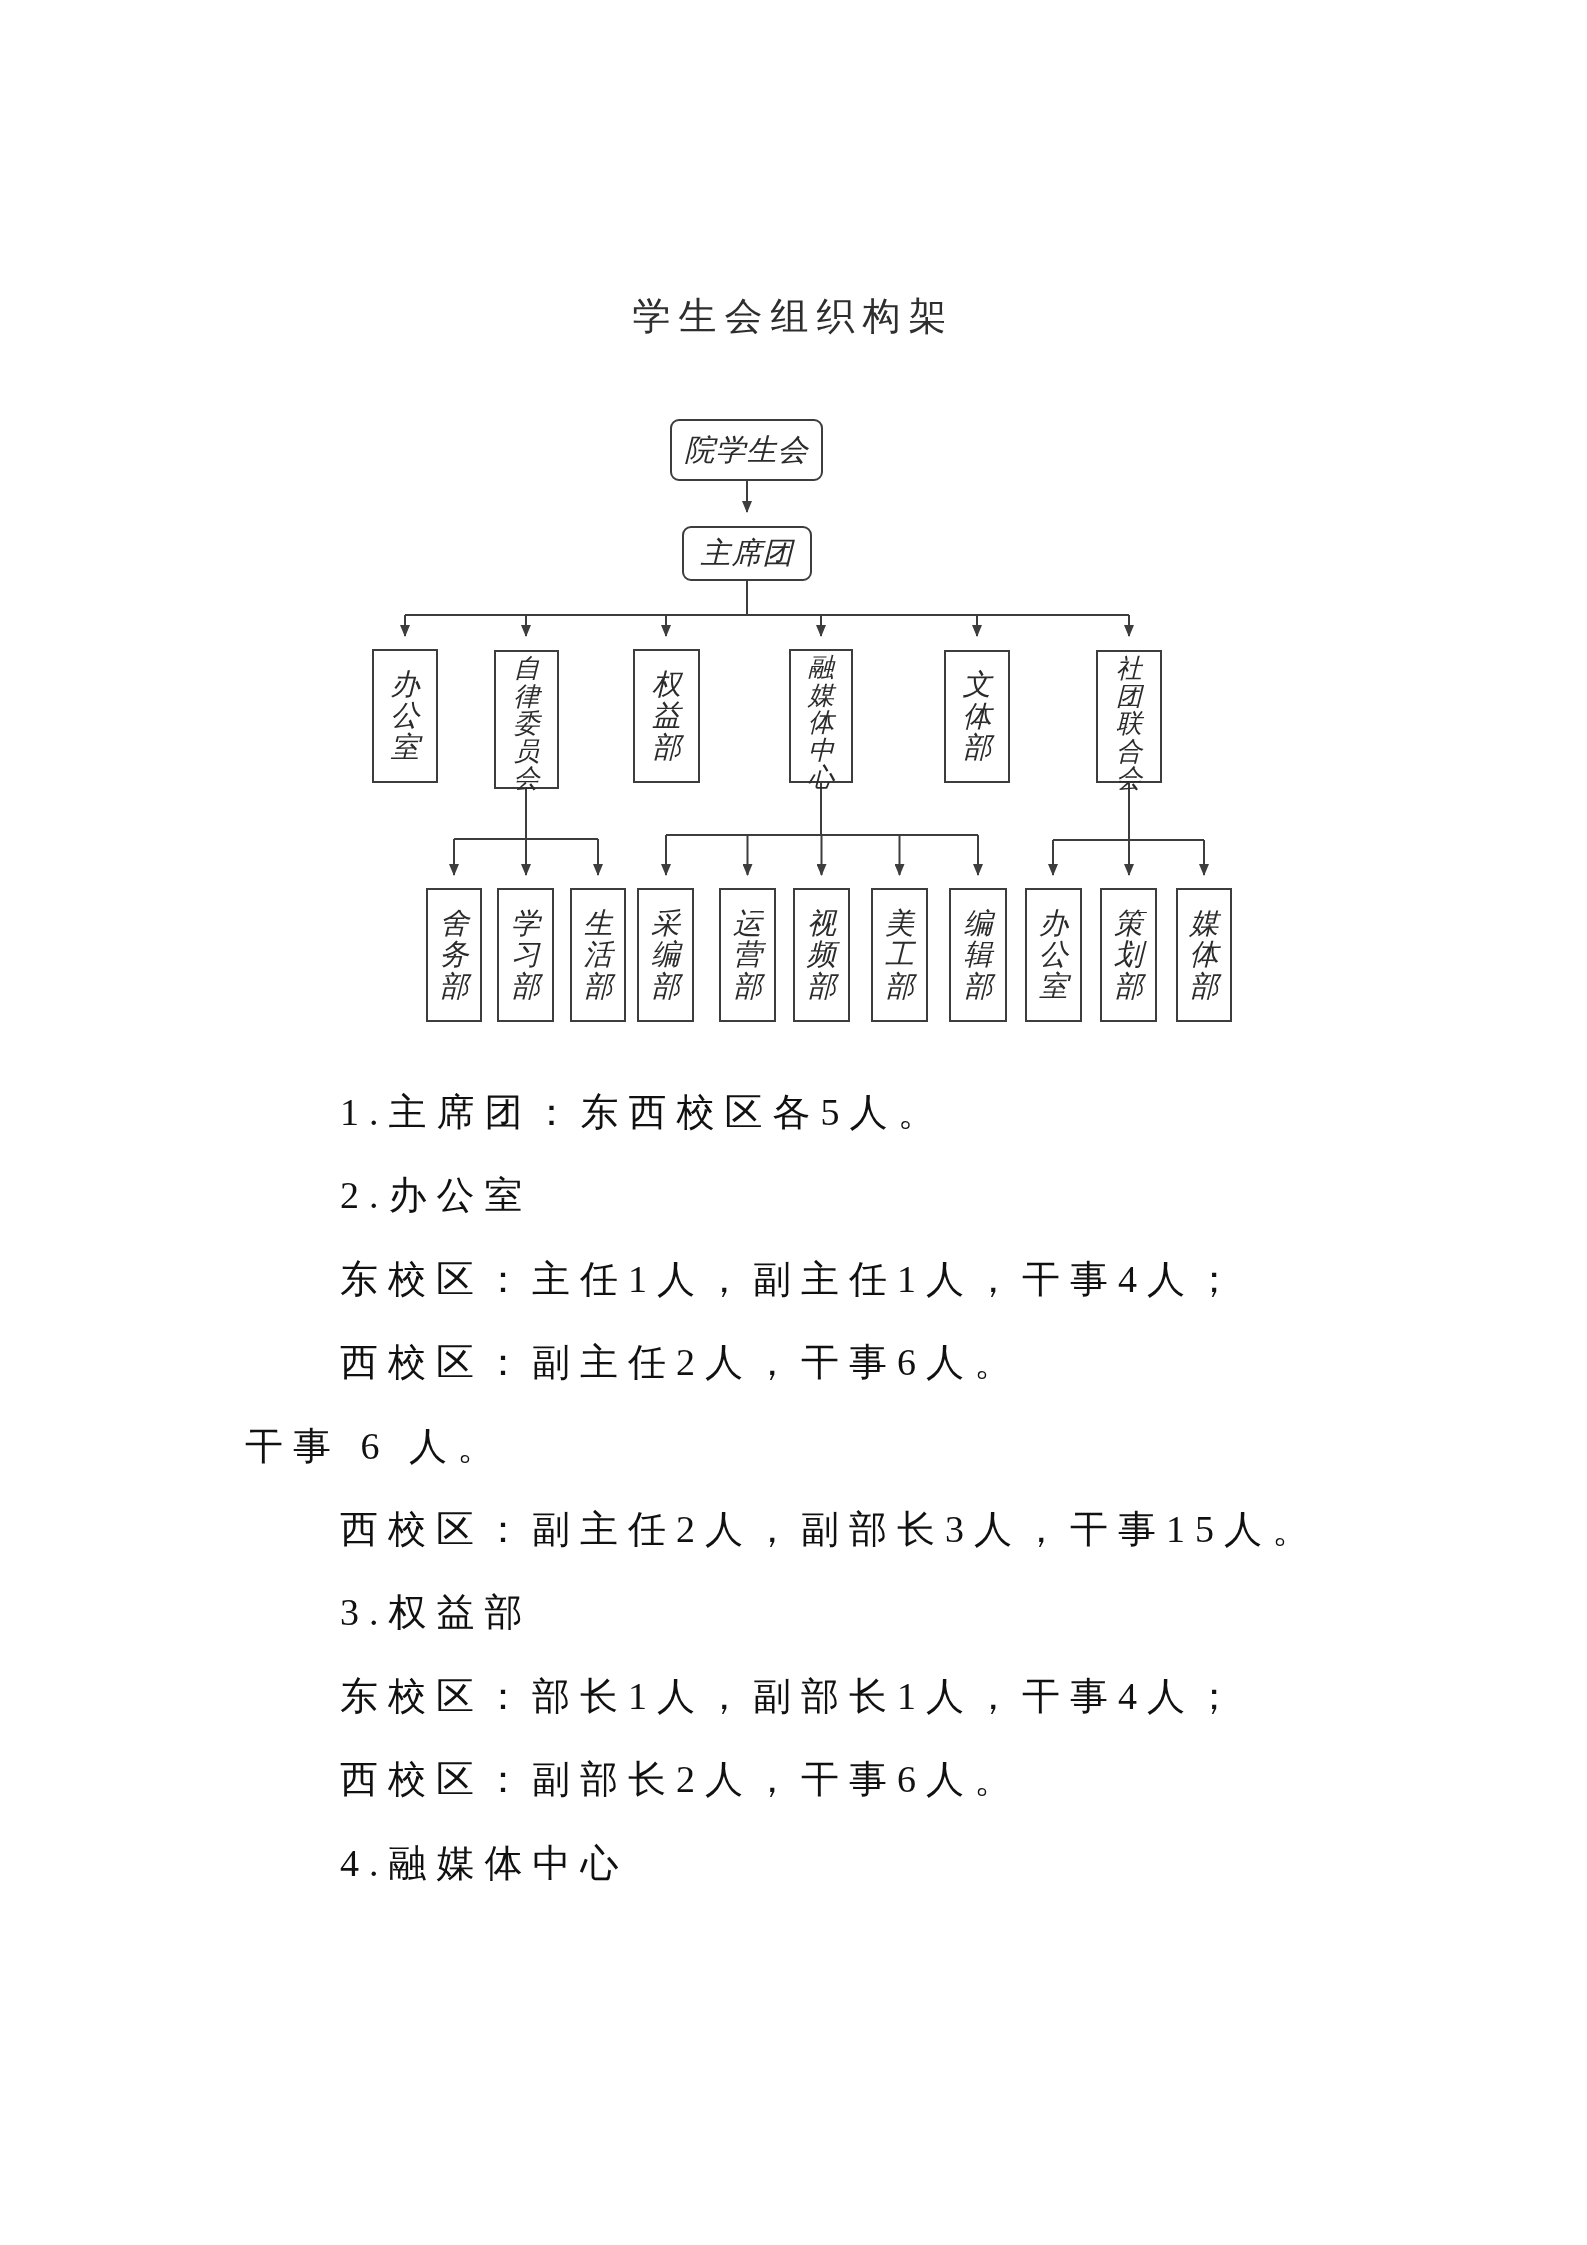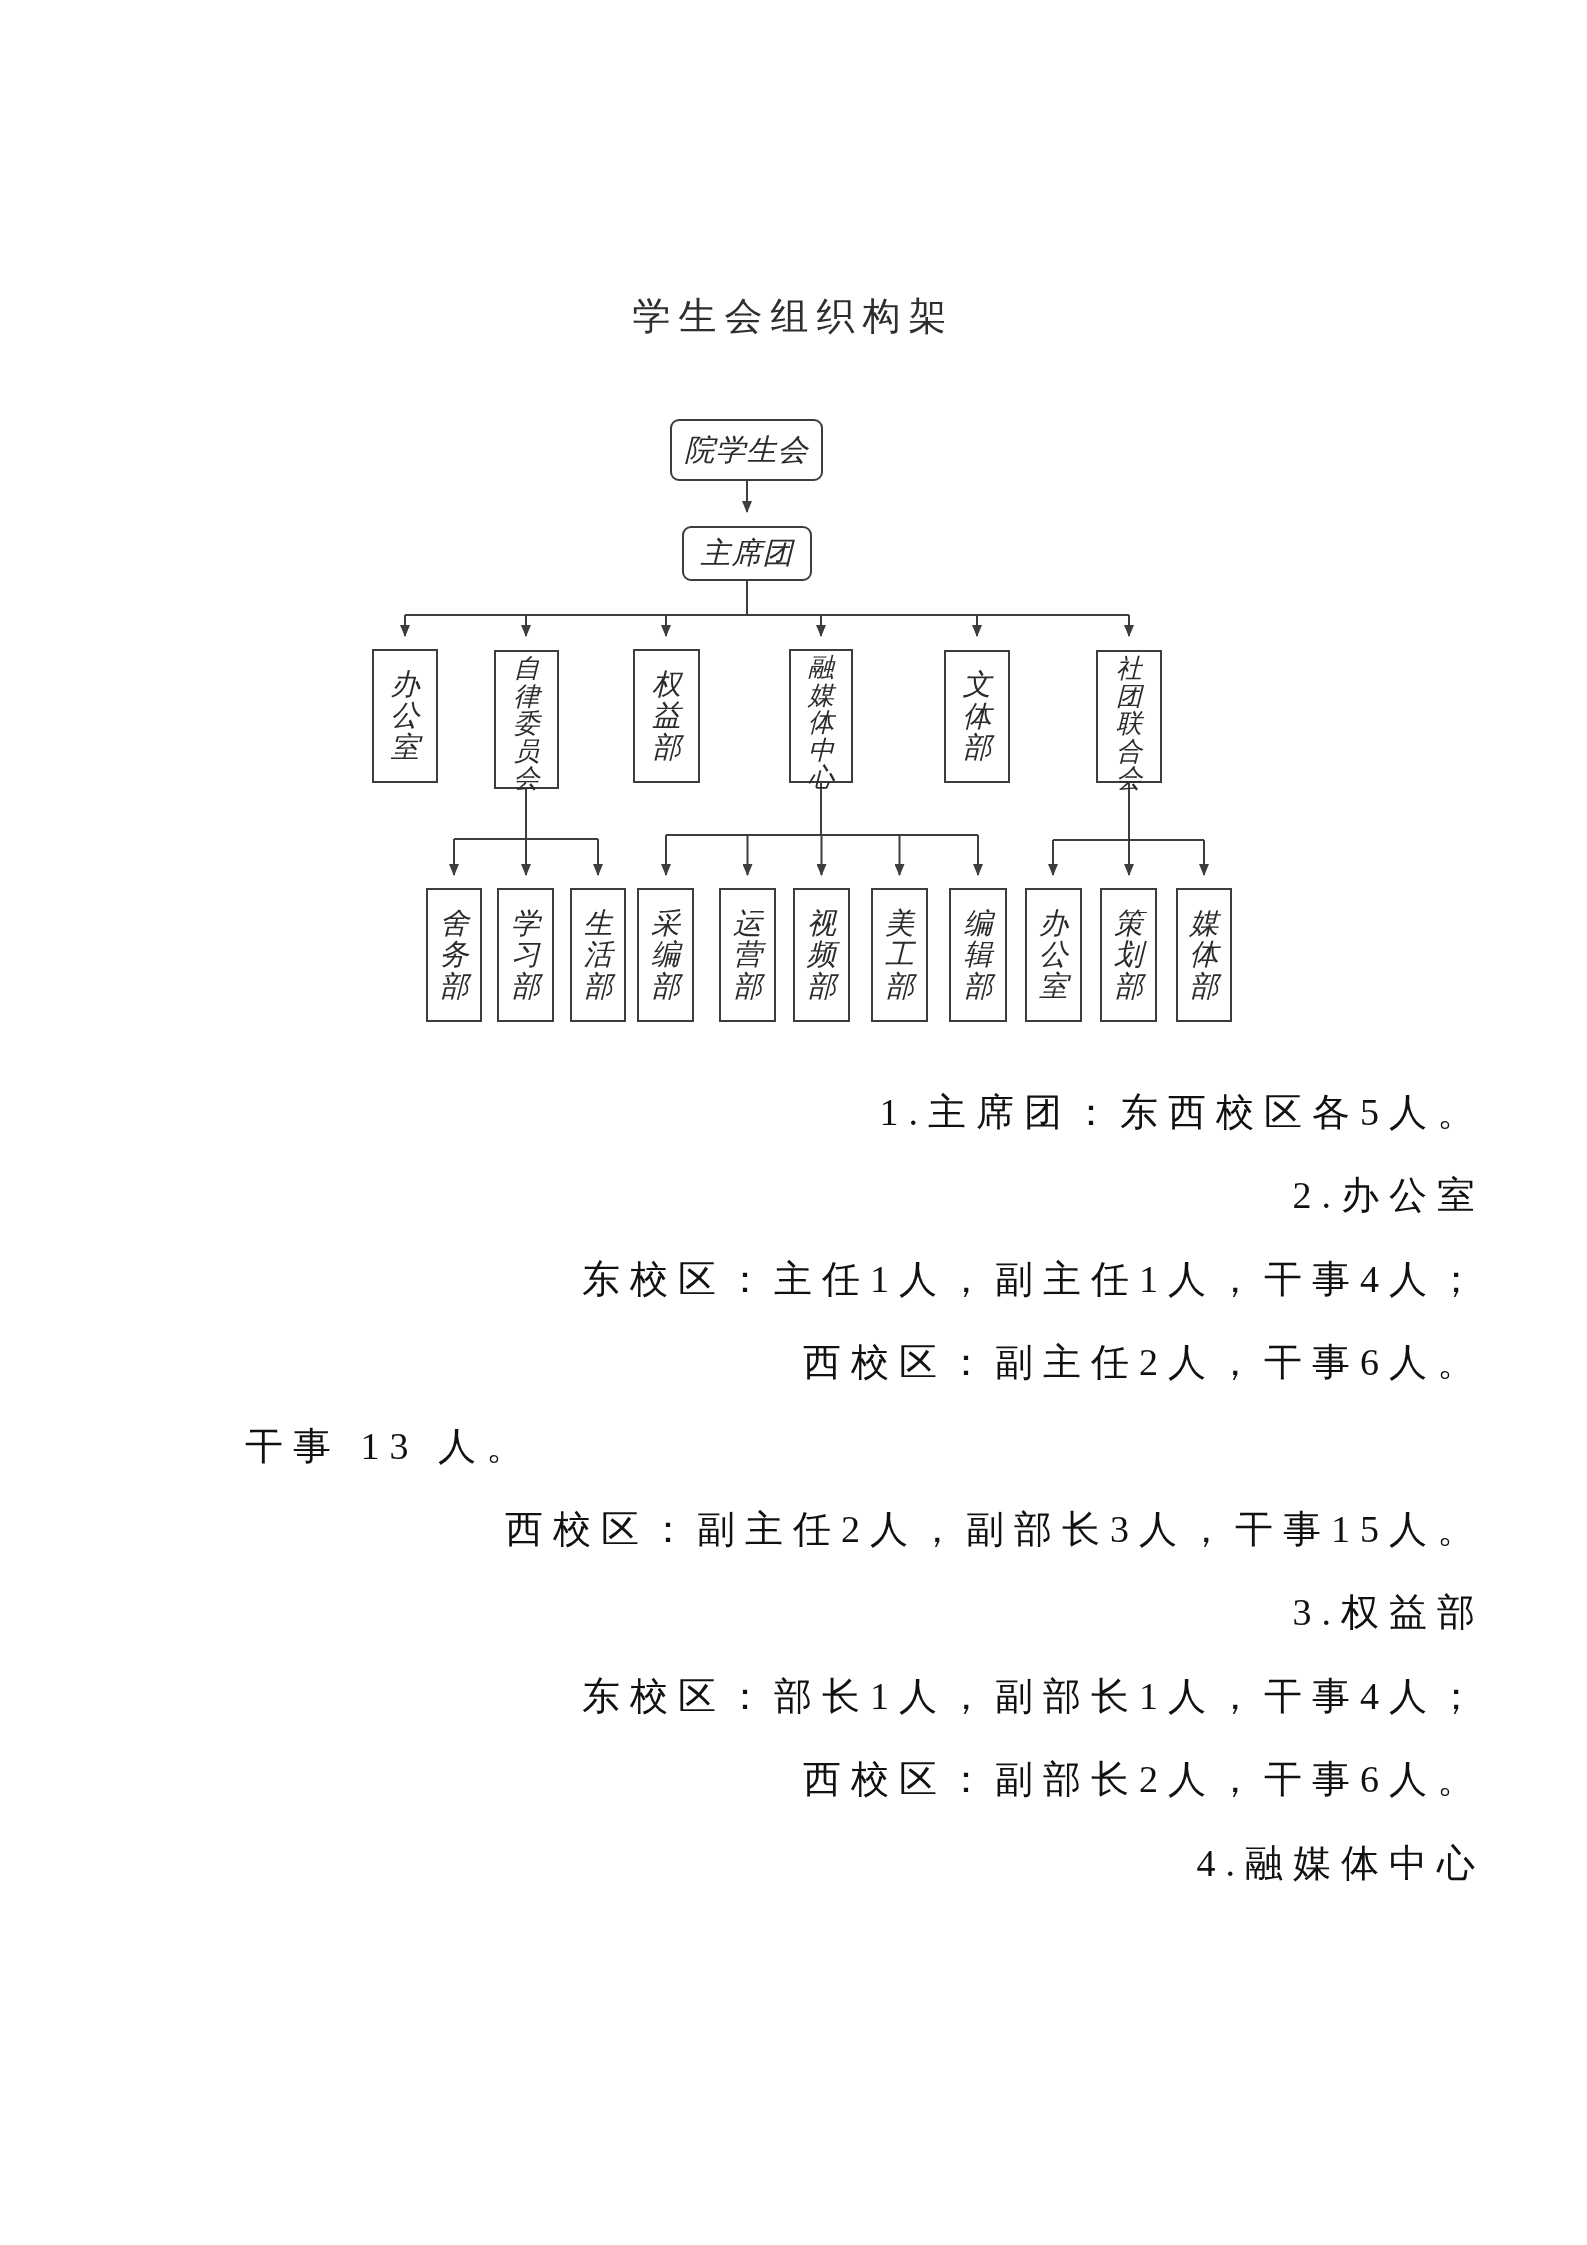--- a/index.html
+++ b/index.html
@@ -26,21 +26,21 @@
     text-align:center;white-space:pre-line;
   }
   .node.round{border-radius:9px;border-width:2.5px;font-size:30px;letter-spacing:1px;}
   .node.v{font-size:29px;line-height:31.5px;}
   .node.tall{font-size:26px;line-height:27.5px;align-items:flex-start;padding-top:3px;overflow:visible;}
   .bodytext{
     position:absolute;left:245px;top:1071px;width:1240px;
     font-size:38px;color:#111;letter-spacing:10px;
   }
   .line{height:83.4px;line-height:83.4px;white-space:pre;}
-  .indent{padding-left:95px;text-align:right;}
+  .indent{padding-left:95px;}
   .pagenum{
     position:absolute;left:0;top:2080px;width:1587px;height:30px;
     text-align:center;font-size:26px;line-height:30px;color:#000;
     font-family:"Liberation Sans","DejaVu Sans",sans-serif;
   }
 </style>
 </head>
 <body>
 
 <div class="page">
@@ -152,21 +152,21 @@
     <div class="node v" style="left:1176px;top:888px;width:56px;height:134px">媒
 体
 部</div>
   </div>
 
   <div class="bodytext">
     <div class="line indent">1.主席团：东西校区各5人。</div>
     <div class="line indent">2.办公室</div>
     <div class="line indent">东校区：主任1人，副主任1人，干事4人；</div>
     <div class="line indent">西校区：副主任2人，干事6人。</div>
-    <div class="line">干事 13 人。</div>
+    <div class="line">干事 6 人。</div>
     <div class="line indent">西校区：副主任2人，副部长3人，干事15人。</div>
     <div class="line indent">3.权益部</div>
     <div class="line indent">东校区：部长1人，副部长1人，干事4人；</div>
     <div class="line indent">西校区：副部长2人，干事6人。</div>
     <div class="line indent">4.融媒体中心</div>
   </div>
 
   <div class="pagenum">4</div>
 
 </div>

